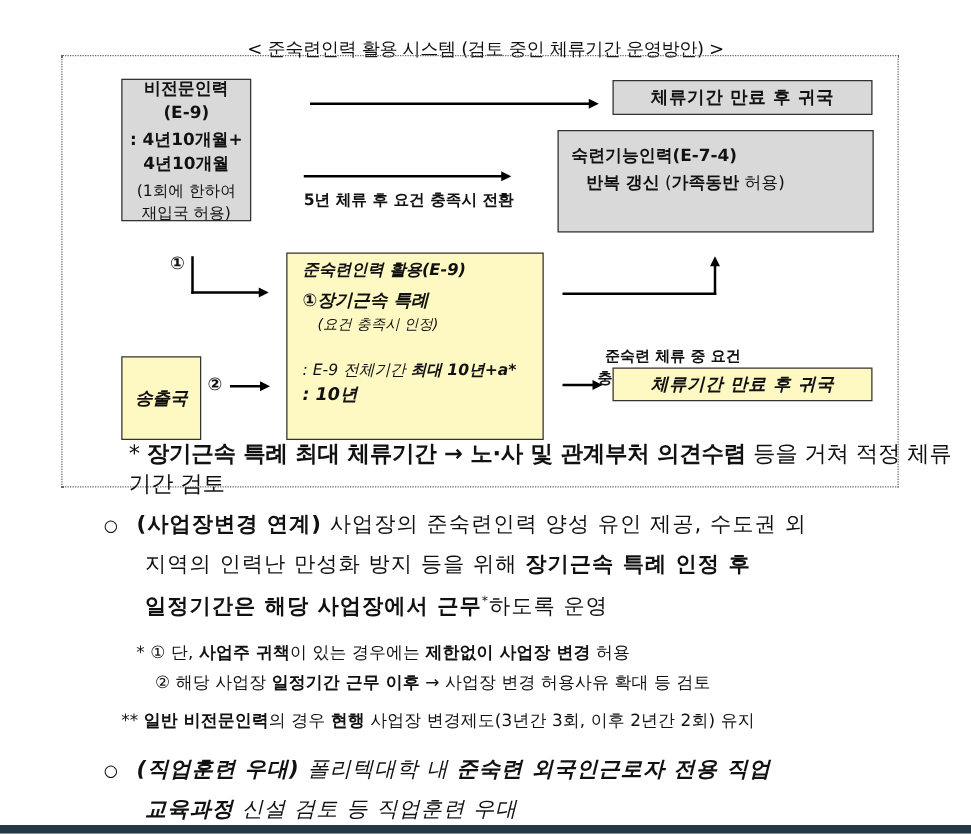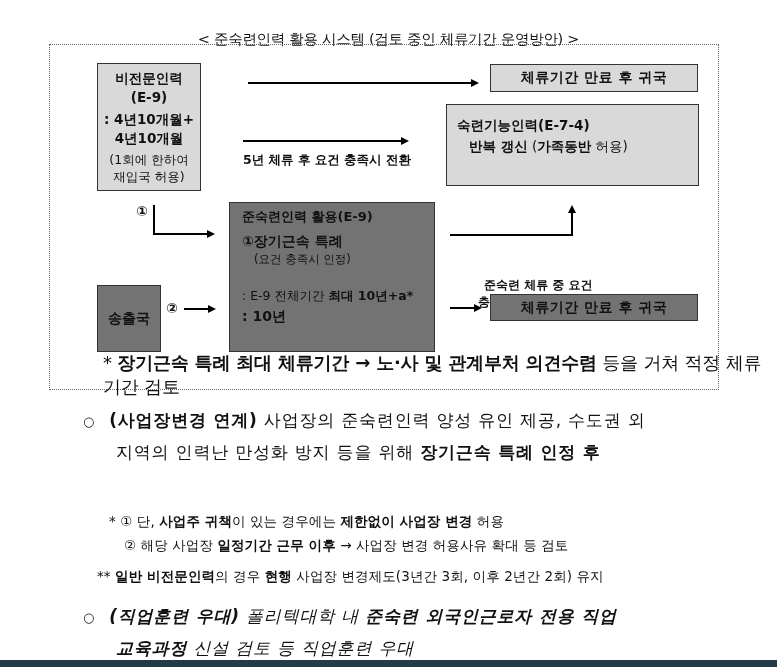--- a/index.html
+++ b/index.html
@@ -3,23 +3,23 @@
   <meta charset="utf-8">
   <style>
     * { box-sizing: border-box; margin: 0; padding: 0; }
     html, body { width: 777px; height: 667px; background: #ffffff; overflow: hidden; }
     body { position: relative; font-family: "DejaVu Sans", sans-serif; color: #111; }
     .abs { position: absolute; }
     .title { left: 0; width: 777px; top: 19px; text-align: center; font-weight: normal; font-size: 14.5px; letter-spacing: -0.3px; margin-top: 11px; }
     .frame { left: 49px; top: 44px; width: 670px; height: 346px; border: 1px dashed #666; border-style: dotted; }
     .box { border: 1px solid #333; display: flex; flex-direction: column; justify-content: center; }
     .gray { background: #d9d9d9; }
-    .peach { background: #737373; }
+    .peach { background: #fef9c3; font-style: italic; }
     .b { font-weight: bold; }
-    .e9 { left: 97px; top: 63px; width: 104px; height: 128px; align-items: center; text-align: center; font-size: 13.5px; line-height: 19px; }
+    .e9 { left: 97px; top: 63px; width: 104px; height: 114px; align-items: center; text-align: center; font-size: 13.5px; line-height: 19px; }
     .e9 .small { font-size: 12.5px; font-weight: normal; line-height: 17px; }
     .ret1 { left: 490px; top: 64px; width: 208px; height: 28px; align-items: center; font-weight: bold; font-size: 14px; letter-spacing: 0.5px; }
     .e74 { left: 446px; top: 104px; width: 253px; height: 82px; padding: 0 8px 0 10px; font-size: 13.5px; line-height: 21px; justify-content: flex-start; padding-top: 10px; }
     .junsuk { left: 229px; top: 202px; width: 206px; height: 150px; padding: 4px 0 0 12px; font-size: 13px; line-height: 20px; justify-content: flex-start; }
     .junsuk .small { font-size: 11.5px; font-weight: normal; padding-left: 12px; line-height: 17px; }
     .origin { left: 97px; top: 285px; width: 64px; height: 67px; align-items: center; font-weight: bold; font-size: 14px; }
     .ret2 { left: 490px; top: 294px; width: 208px; height: 27px; align-items: center; font-weight: bold; font-size: 14px; letter-spacing: 0.5px; }
     .line { background: #000; }
     .arrowhead { width: 0; height: 0; border-top: 4px solid transparent; border-bottom: 4px solid transparent; border-left: 8px solid #000; }
     .arrowup { width: 0; height: 0; border-left: 4px solid transparent; border-right: 4px solid transparent; border-bottom: 8px solid #000; }
@@ -96,20 +96,23 @@
   <span>* </span><span class="b">장기근속 특례 최대 체류기간 → 노·사 및 관계부처 의견수렴</span><span> 등을 거쳐 적정 체류기간 검토</span>
 </div>
 
 <div class="abs para" style="top:405px;">
   <div>
     <span style="font-size:13px;margin-right:14px;">○</span><span class="b">(사업장변경 연계)</span><span> 사업장의 준숙련인력 양성 유인 제공, 수도권 외</span>
   </div>
   <div class="indent">
     <span>지역의 인력난 만성화 방지 등을 위해 </span><span class="b">장기근속 특례 인정 후</span>
   </div>
+  <div class="indent">
+    <span class="b">일정기간은 해당 사업장에서 근무</span><sup style="font-size:10px;">*</sup><span>하도록 운영</span>
+  </div>
 </div>
 
 <div class="abs sub" style="left:109px;top:513px;">
   <span>* ① 단, </span><span class="b">사업주 귀책</span><span>이 있는 경우에는 </span><span class="b">제한없이 사업장 변경</span><span> 허용</span>
 </div>
 <div class="abs sub" style="left:124px;top:537px;">
   <span>② 해당 사업장 </span><span class="b">일정기간 근무 이후</span><span> → 사업장 변경 허용사유 확대 등 검토</span>
 </div>
 <div class="abs sub" style="left:97px;top:568px;">
   <span>** </span><span class="b">일반 비전문인력</span><span>의 경우 </span><span class="b">현행</span><span> 사업장 변경제도(3년간 3회, 이후 2년간 2회) 유지</span>

